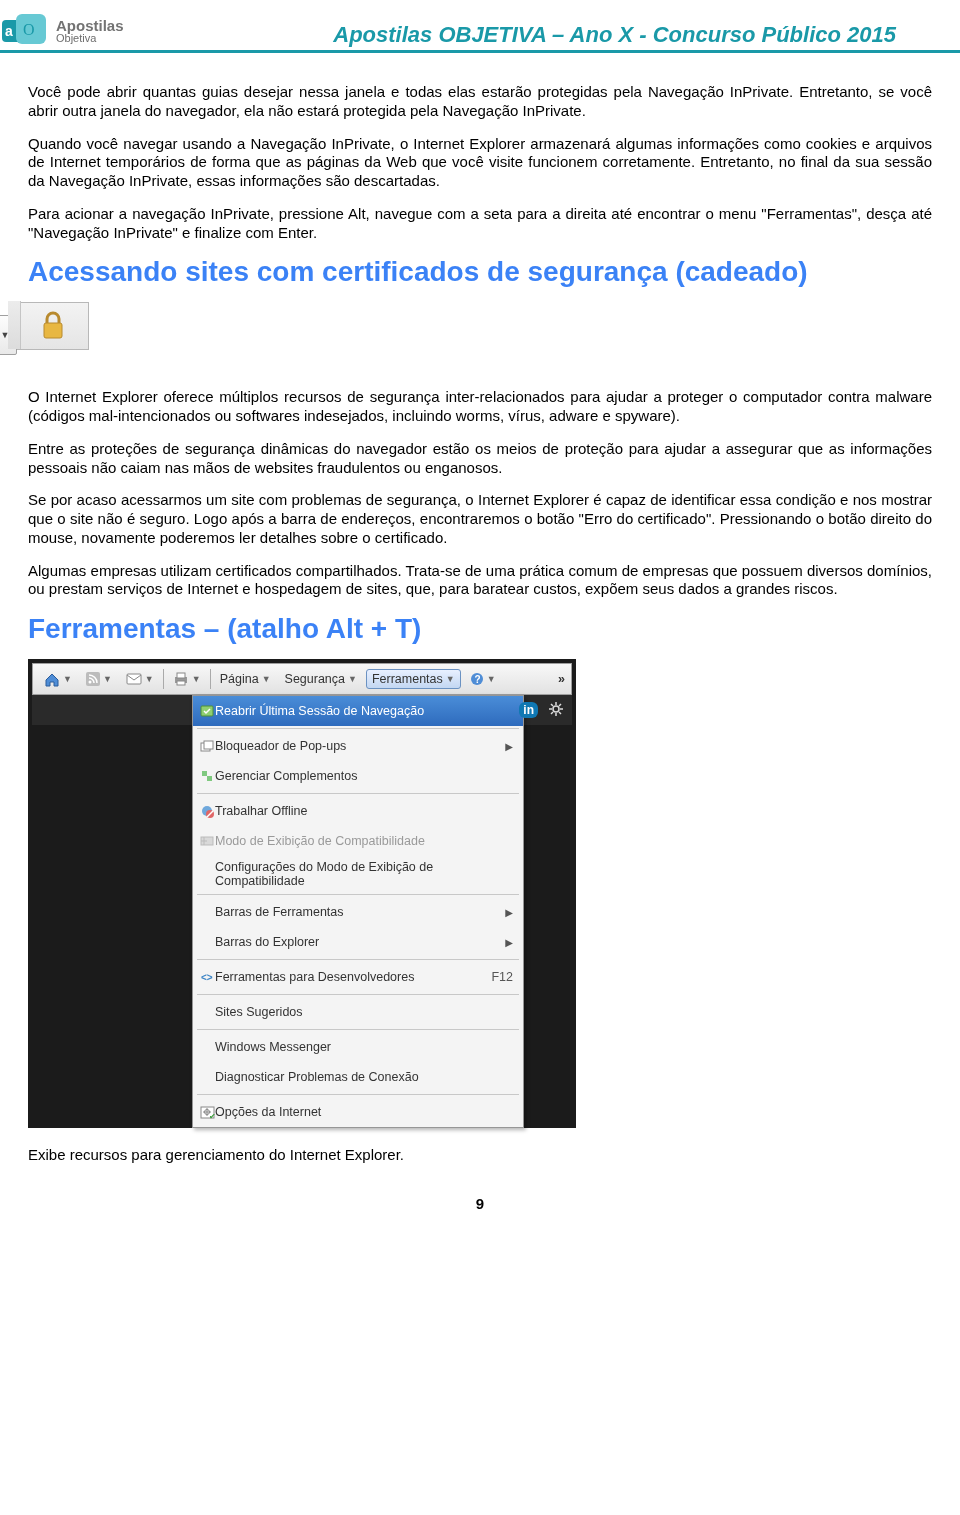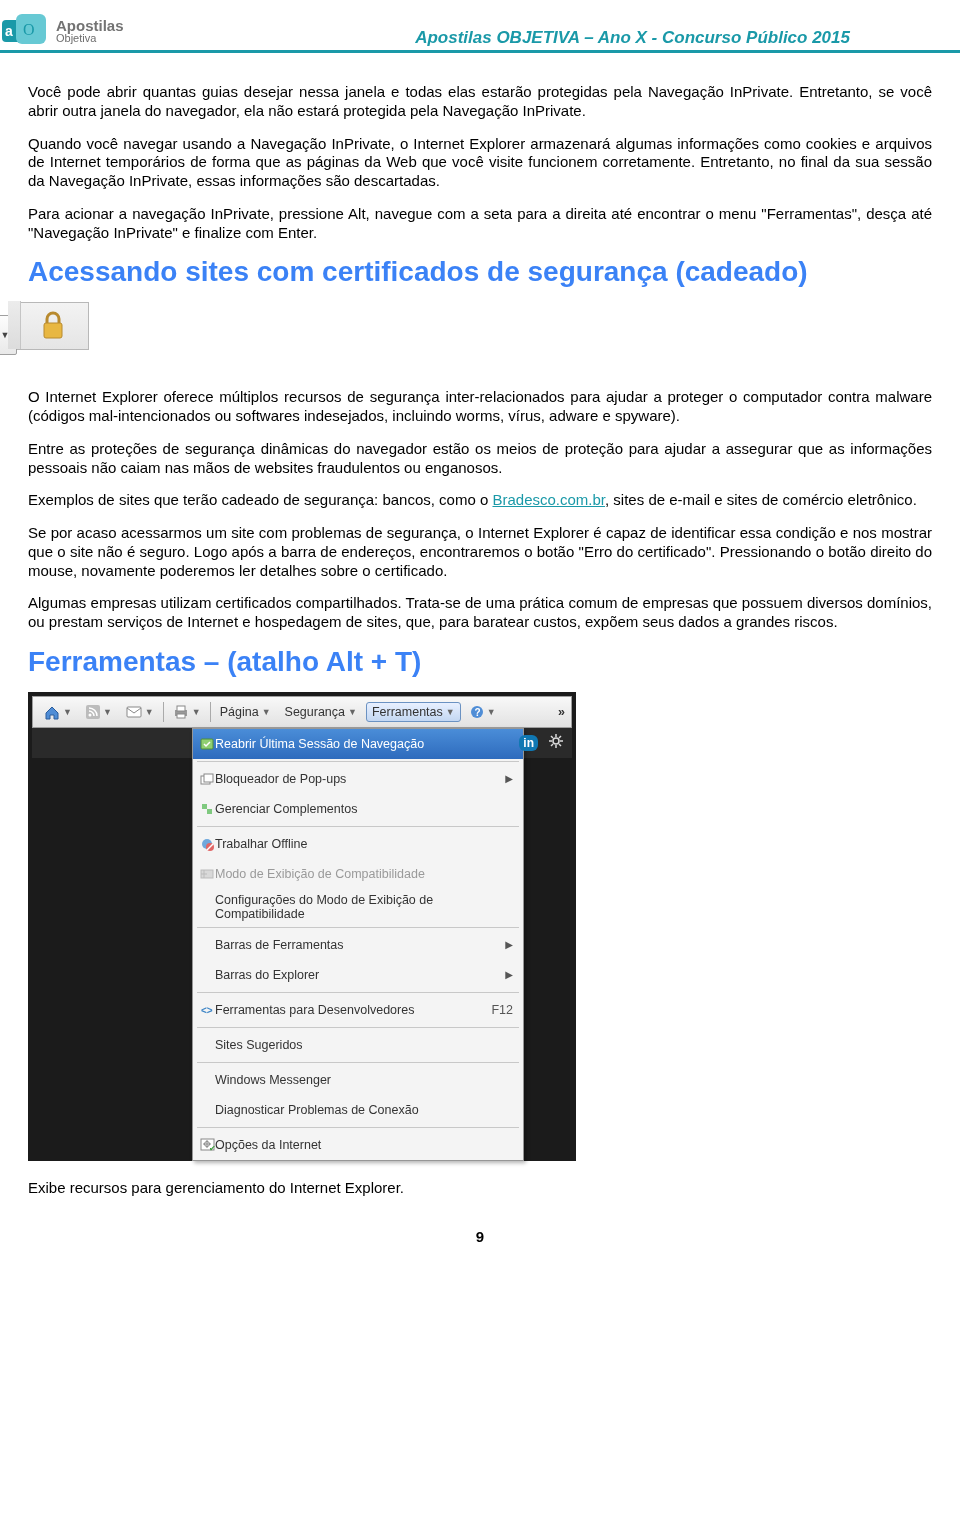--- a/index.html
+++ b/index.html
@@ -3,21 +3,21 @@
 <meta charset="utf-8">
 <style>
   body{margin:0;font-family:Arial,Helvetica,sans-serif;font-size:15px;color:#000;background:#fff;width:960px}
   .page{padding:0 28px 20px 28px}
   .hdr{border-bottom:3px solid #1a99a8;height:48px;display:flex;align-items:flex-end;justify-content:space-between;padding:0 0 2px 0;margin-bottom:30px}
   .logo{display:flex;align-items:center;gap:6px;padding-left:2px}
   .logo-mark{display:flex;align-items:center}
   .logo-text{font-size:15px;line-height:1}
   .logo-text .t1{font-weight:bold;color:#737373}
   .logo-text .t2{color:#6d6d6d;font-size:11px}
-  .hdr-title{color:#1a99a8;font-weight:bold;font-style:italic;font-size:17px;padding-right:110px}
+  .hdr-title{color:#1a99a8;font-weight:bold;font-style:italic;font-size:22px;padding-right:64px}
   p{margin:0 0 14px 0;text-align:justify;line-height:1.25}
   .h2{color:#3b82f6;font-weight:bold;font-size:28px;margin:8px 0 14px 0}
   .lock-box{width:70px;height:46px;background:linear-gradient(#f3f3f3,#e5e5e5);border:1px solid #b8b8b8;display:flex;align-items:center;justify-content:center;margin-bottom:18px;position:relative}
   .lock-box:before{content:"";position:absolute;left:-10px;top:-2px;width:12px;height:48px;background:linear-gradient(#ececec,#dcdcdc);border-right:1px solid #c5c5c5}
   .dd-btn{width:22px;height:38px;background:linear-gradient(#fdfdfd,#e9e9e9);border:1px solid #a0a0a0;border-radius:2px;display:flex;align-items:center;justify-content:center;margin-left:-35px}
   a.link{color:#1a99a8;text-decoration:underline}
   .menu-shot{width:540px;background:#1b1b1b;padding:4px 4px 0 4px;margin-bottom:18px;font-size:12.5px;color:#333}
   .cmdbar{height:30px;background:linear-gradient(#f8f8f8,#e2e2e2);border:1px solid #9e9e9e;display:flex;align-items:center;padding:0 6px;gap:4px}
   .cmdbar .cbtn{display:flex;align-items:center;gap:3px;padding:2px 5px;color:#333;border-radius:3px}
   .cmdbar .cbtn.sel{background:linear-gradient(#e8f0ff,#c3d7f2);border:1px solid #6b92c2}
@@ -73,21 +73,20 @@
 <div class="lock-box">
   <svg width="28" height="30">
           <path d="M8 12 v-4 a6 6 0 0 1 12 0 v4" fill="none" stroke="#b88a2e" stroke-width="3"></path>
           <rect x="5" y="12" width="18" height="15" rx="2" fill="#e8b742" stroke="#b88a2e"></rect>
         </svg>
 </div>
 </div>
 
 <p>O Internet Explorer oferece múltiplos recursos de segurança inter-relacionados para ajudar a proteger o computador contra malware (códigos mal-intencionados ou softwares indesejados, incluindo worms, vírus, adware e spyware).</p>
 <p>Entre as proteções de segurança dinâmicas do navegador estão os meios de proteção para ajudar a assegurar que as informações pessoais não caiam nas mãos de websites fraudulentos ou enganosos.</p>
-<p><span>Exemplos de sites que terão cadeado de segurança: bancos, como o </span><a href="#" class="link">Bradesco.com.br</a><span>, sites de e-mail e sites de comércio eletrônico.</span></p>
 <p>Se por acaso acessarmos um site com problemas de segurança, o Internet Explorer é capaz de identificar essa condição e nos mostrar que o site não é seguro. Logo após a barra de endereços, encontraremos o botão "Erro do certificado". Pressionando o botão direito do mouse, novamente poderemos ler detalhes sobre o certificado.</p>
 <p>Algumas empresas utilizam certificados compartilhados. Trata-se de uma prática comum de empresas que possuem diversos domínios, ou prestam serviços de Internet e hospedagem de sites, que, para baratear custos, expõem seus dados a grandes riscos.</p>
 
 <div class="h2">Ferramentas – (atalho Alt + T)</div>
 
 <div class="menu-shot">
   <div class="cmdbar">
     <div class="cbtn">
       <svg width="16" height="16">
             <path d="M2 9 L8 3 L14 9 V15 H10 V11 H6 V15 H2 Z" fill="#4f8dd6" stroke="#2a5c9b"></path>

